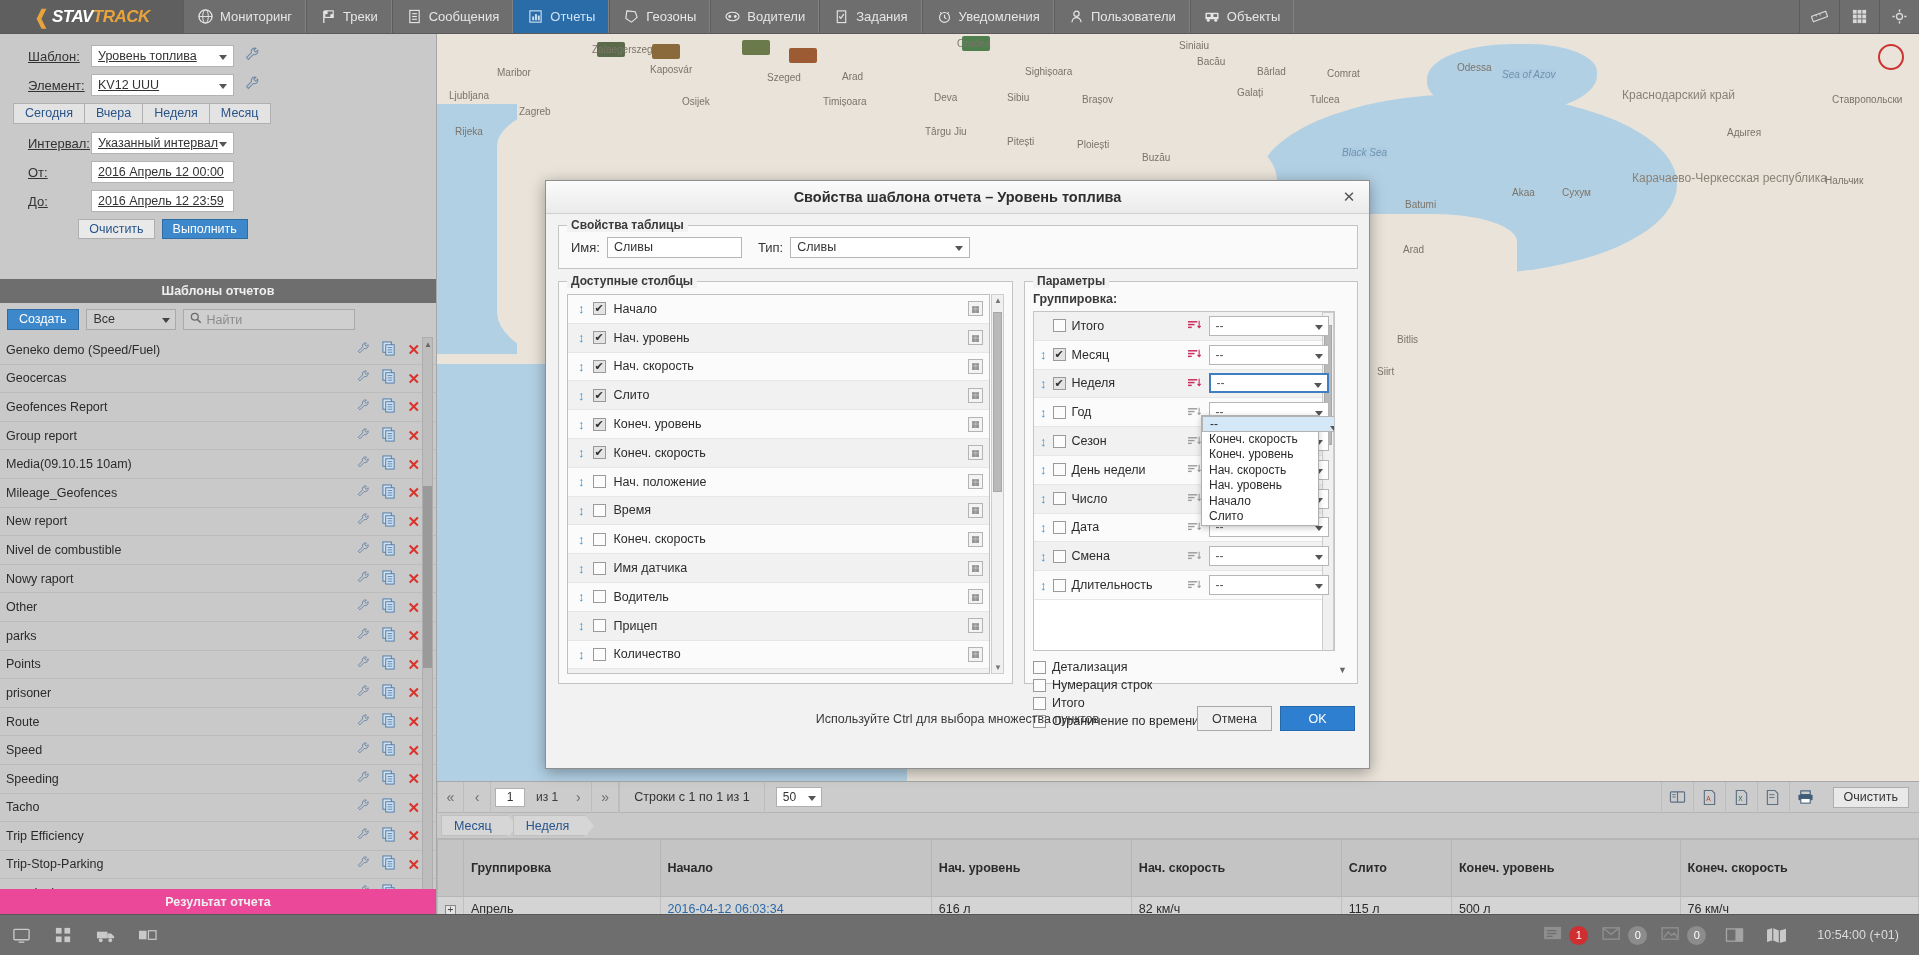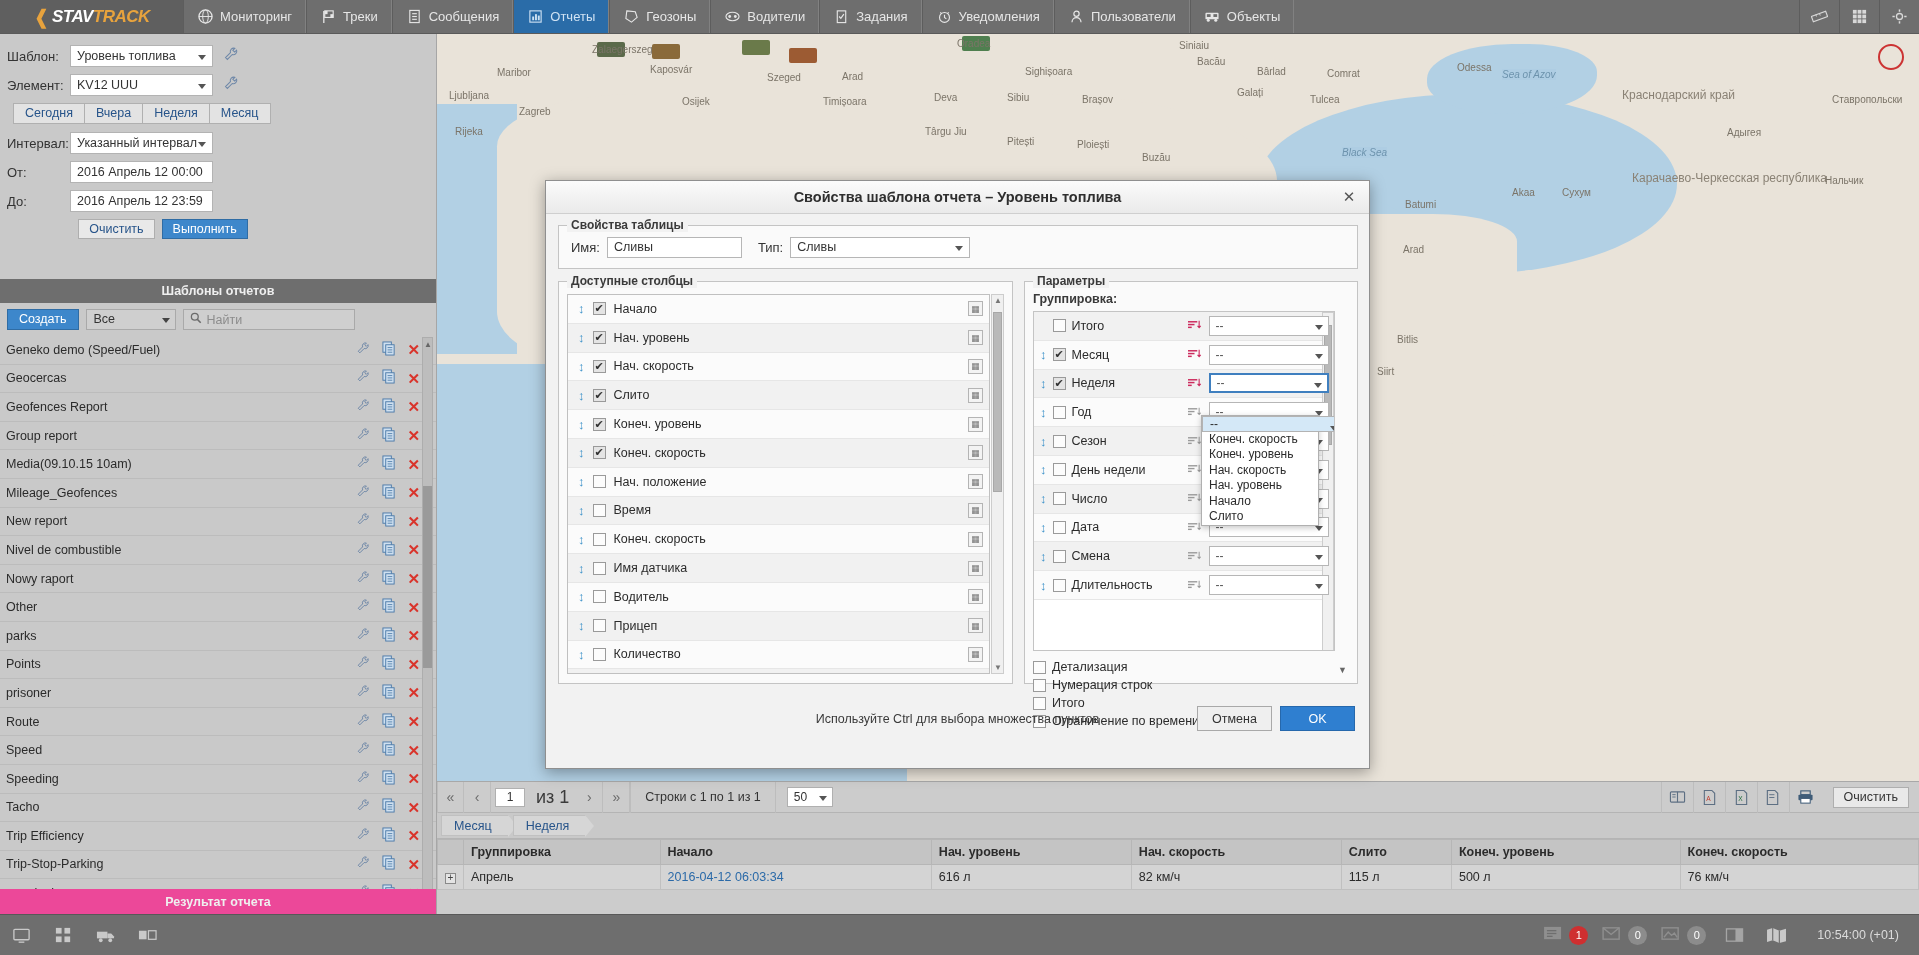--- a/index.html
+++ b/index.html
@@ -41,21 +41,21 @@
   #navspacer { flex:1; }
   .navright { display:flex; align-items:center; padding:0 11px; border-left:1px solid #5d5d5d; cursor:pointer; }
 
   
   #leftpanel {
     position:absolute; left:0; top:34px; width:437px; height:921px;
     background:#c9c9c9;
     border-right:1px solid #a6a6a6;
     z-index:30;
   }
-  .form-row { display:flex; align-items:center; height:22px; margin:0 0 7px 0; padding-left:7px; }
+  .form-row { display:flex; align-items:center; height:22px; margin:0 0 7px 0; padding-left:28px;text-decoration:underline; }
   .form-label { width:63px; font-size:13px; color:#333; }
   .sel {
     width:143px; height:22px; background:#fff; border:1px solid #b3b3b3;
     font-size:12.5px; color:#333; padding:0 18px 0 6px; line-height:20px;
     position:relative; cursor:pointer; overflow:hidden; white-space:nowrap;
   }
   .sel.wide { width:143px; }
   .sel:after {
     content:""; position:absolute; right:6px; top:9px;
     border-left:4px solid transparent; border-right:4px solid transparent;
@@ -154,40 +154,40 @@
   #reportpane {
     position:absolute; left:437px; top:781px; width:1482px; height:133px;
     background:#cccccc; border-top:1px solid #a8a8a8;
   }
   #pagerrow { height:31px; display:flex; align-items:center; background:#cccccc; border-bottom:1px solid #b4b4b4;}
   .pgbtn { width:27px; height:31px; display:flex; align-items:center; justify-content:center;
            color:#6b6b6b; font-size:14px; cursor:pointer; border-right:1px solid #bdbdbd;}
   .pgbtn:first-child{ border-left:1px solid #bdbdbd; }
   #pageinput { width:30px; height:19px; background:#fff; border:1px solid #b0b0b0; font-size:12px;
                text-align:center; line-height:17px; margin:0 4px; cursor:text;}
-  .pgtext { font-size:18px; color:#3b3b3b; padding:0 7px; }
+  .pgtext { font-size:12px; color:#3b3b3b; padding:0 7px; }
   #rowsinfo { padding:0 14px; font-size:12.5px; border-left:1px solid #bdbdbd; border-right:1px solid #bdbdbd; height:31px; line-height:31px;}
   #pagesize { width:46px; height:20px; background:#fff; border:1px solid #b0b0b0; font-size:12px;
               padding:0 14px 0 6px; line-height:18px; position:relative; margin-left:11px; cursor:pointer;}
   #pagesize:after { content:""; position:absolute; right:5px; top:8px;
               border-left:4px solid transparent; border-right:4px solid transparent; border-top:5px solid #555; }
   #exporttools { margin-left:auto; display:flex; align-items:center; height:31px; }
   .exbtn { width:32px; height:31px; display:flex; align-items:center; justify-content:center;
            border-left:1px solid #bdbdbd; cursor:pointer; }
   #btn-clear-report { height:21px; line-height:19px; padding:0 10px; margin:0 10px 0 12px; font-size:12.5px;
            background:#e9e9e9; border:1px solid #aeaeae; color:#333; cursor:pointer; }
 
   #crumbs { height:26px; display:flex; align-items:center; background:#c9c9c9; border-bottom:1px solid #b4b4b4; }
   .crumb { height:21px; line-height:21px; padding:0 16px 0 12px; font-size:12.5px; color:#27548a;
            background:#d6d6d6; margin-left:4px; position:relative; cursor:pointer; border:1px solid #c0c0c0;}
   .crumb:after { content:""; position:absolute; right:-9px; top:-1px; width:0; height:0;
            border-top:11px solid transparent; border-bottom:11px solid transparent; border-left:9px solid #d6d6d6; }
 
   #rtable { width:100%; border-collapse:collapse; font-size:12.5px; }
-  #rtable th { background:#c4c4c4; text-align:left; padding:5px 7px; font-weight:bold;
+  #rtable th { background:#c4c4c4; text-align:left; padding:21px 7px; font-weight:bold;
                border:1px solid #b6b6b6; color:#2b2b2b; white-space:nowrap; }
   #rtable td { background:#d4d4d4; padding:5px 7px; border:1px solid #c0c0c0; color:#2b2b2b; white-space:nowrap; }
   #rtable td.link { color:#2b6aa8; }
   .expander { display:inline-flex; width:11px; height:11px; border:1px solid #8a8a8a;
               align-items:center; justify-content:center; font-size:10px; line-height:1; color:#444; background:#e4e4e4;}
 
   
   #statusbar {
     position:absolute; left:0; bottom:0; width:1919px; height:41px;
     background:#6e6e6e; display:flex; align-items:center; z-index:35;

